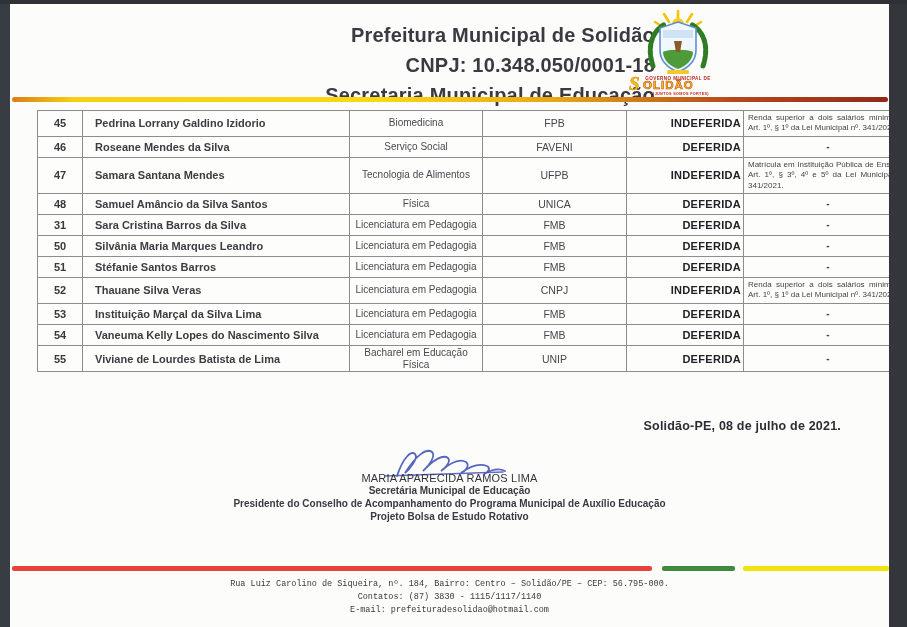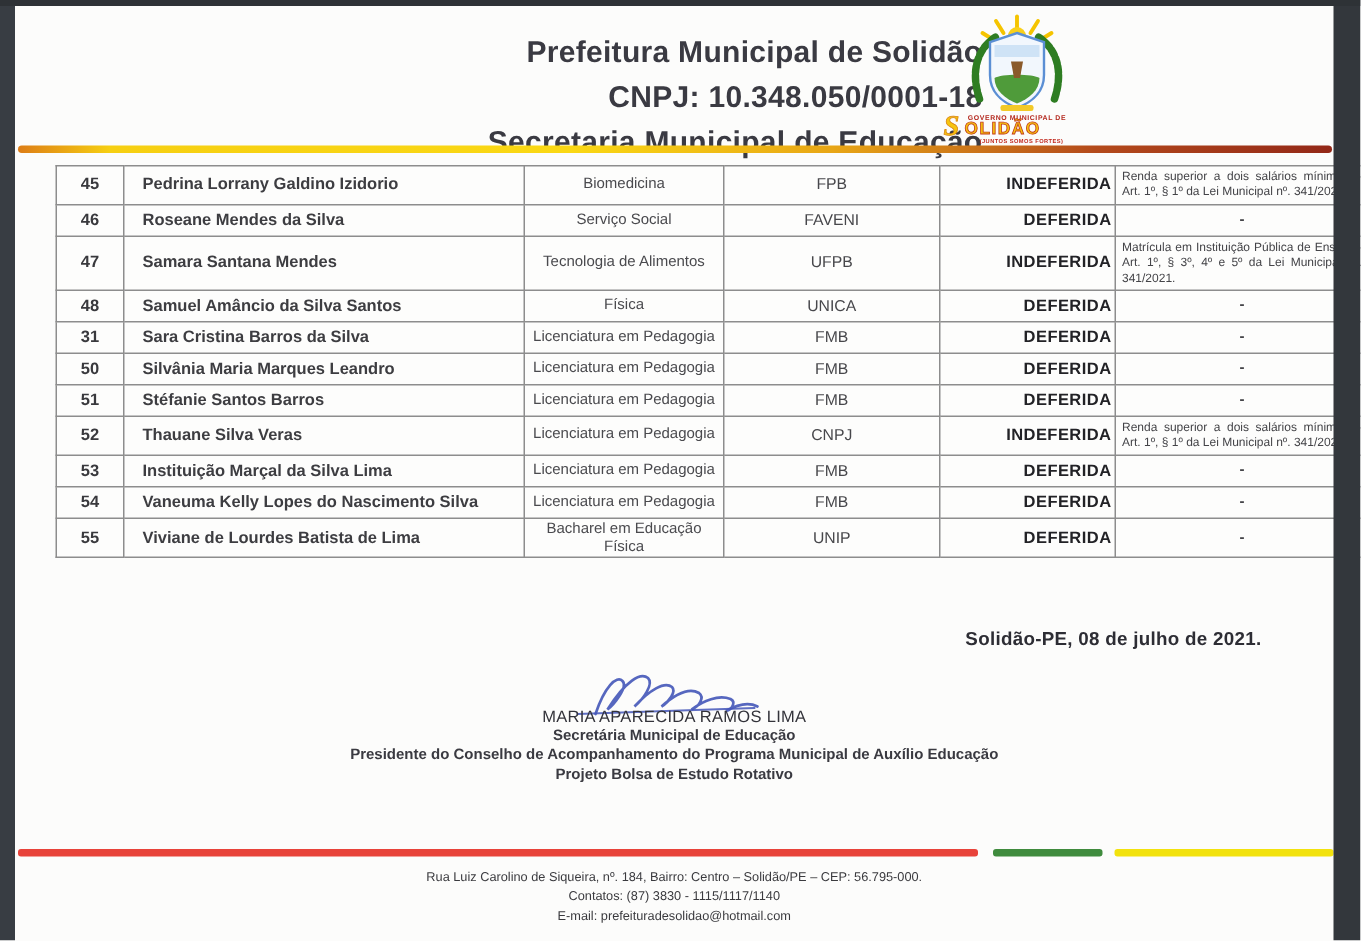--- a/index.html
+++ b/index.html
@@ -51,21 +51,21 @@
     font-weight:bold;font-size:12.5px;color:#2d2d34;letter-spacing:.2px;
   }
 
   
   .sig-block{position:absolute;left:0;top:442px;width:879px;text-align:center;}
   .sig-scribble{display:block;margin:0 auto -12px auto;}
   .sig-name{font-weight:normal;font-size:11px;color:#33333a;letter-spacing:.2px;}
   .sig-title{font-weight:bold;font-size:10px;color:#3a3a41;line-height:1.3;}
 
   
-  .footer{position:absolute;left:0;top:562px;width:879px;}
+  .footer{position:absolute;left:0;top:562px;width:879px;font-family:Liberation Mono, monospace;}
   .footer-rule{display:flex;height:5px;margin-left:2px;}
   .fr-red{width:641px;background:#e8433a;border-radius:2px;}
   .fr-green{width:74px;background:#3f8b3d;border-radius:2px;margin-left:10px;}
   .fr-yellow{width:146px;background:#f2e20e;border-radius:2px;margin-left:8px;}
   .footer-text{margin-top:7px;text-align:center;font-size:8.5px;color:#3a3a3e;line-height:1.55;}
 
   .hdr-line{display:block;}
 </style>
 </head>
 <body>

